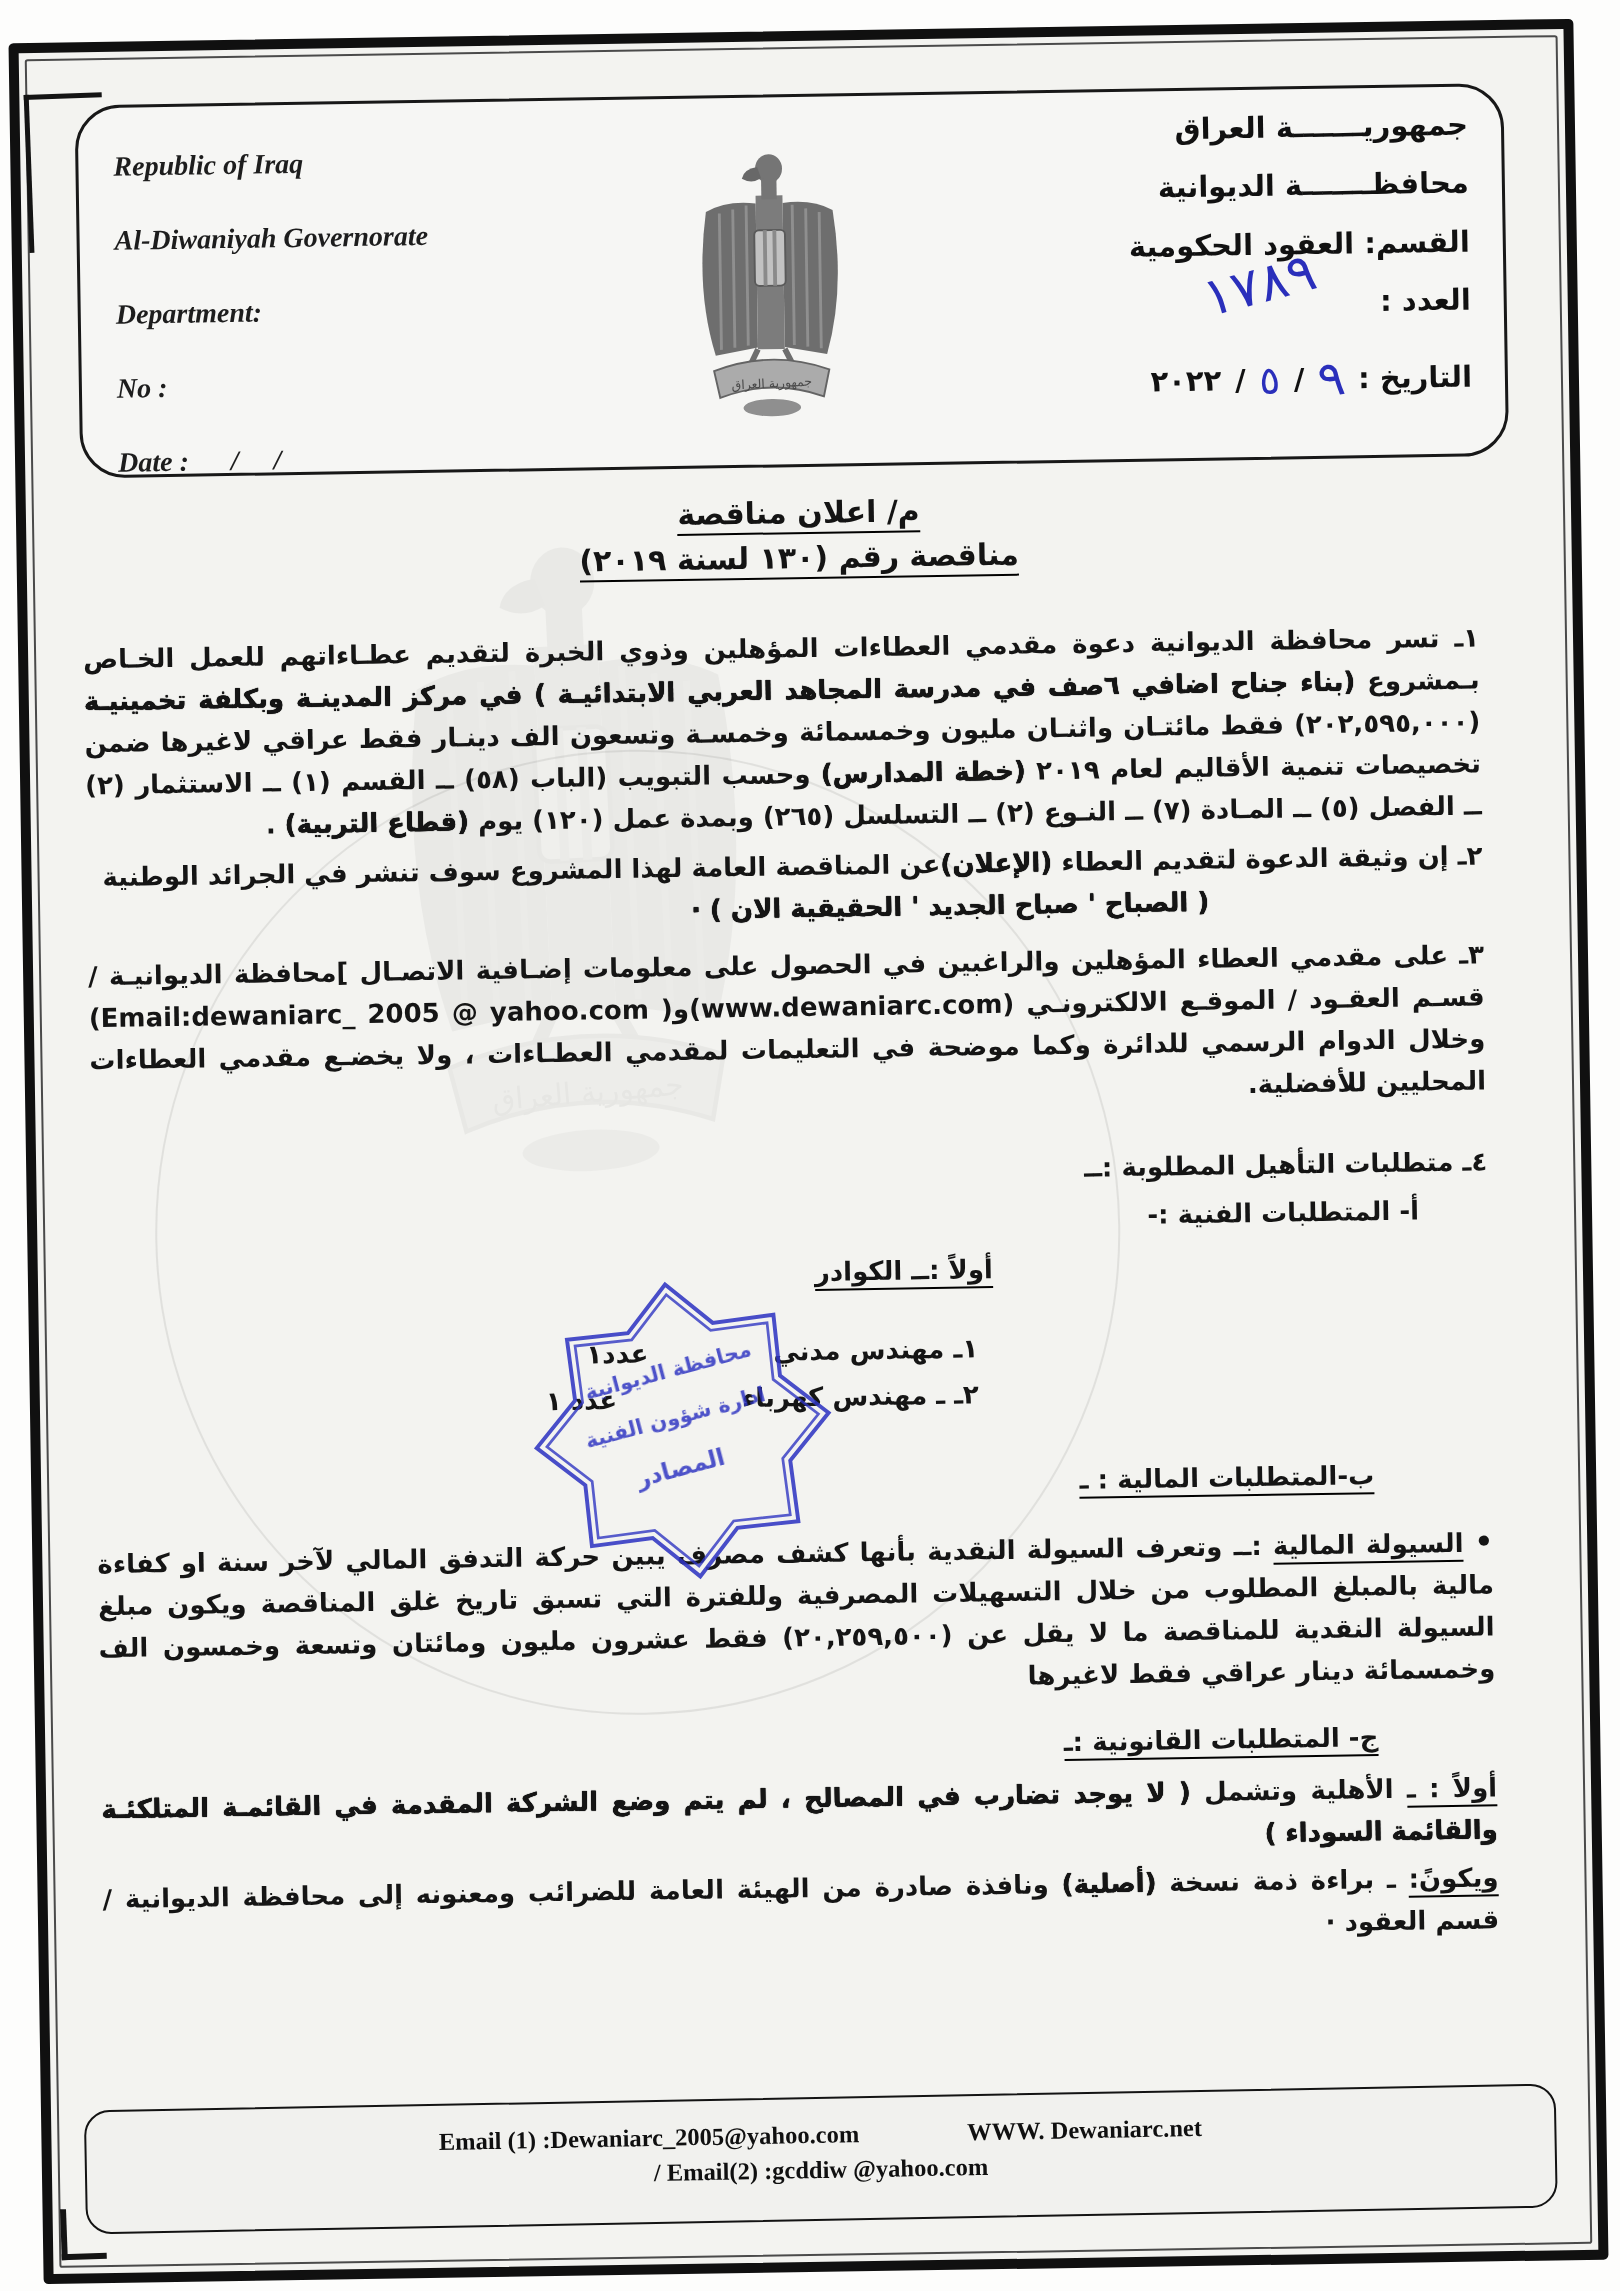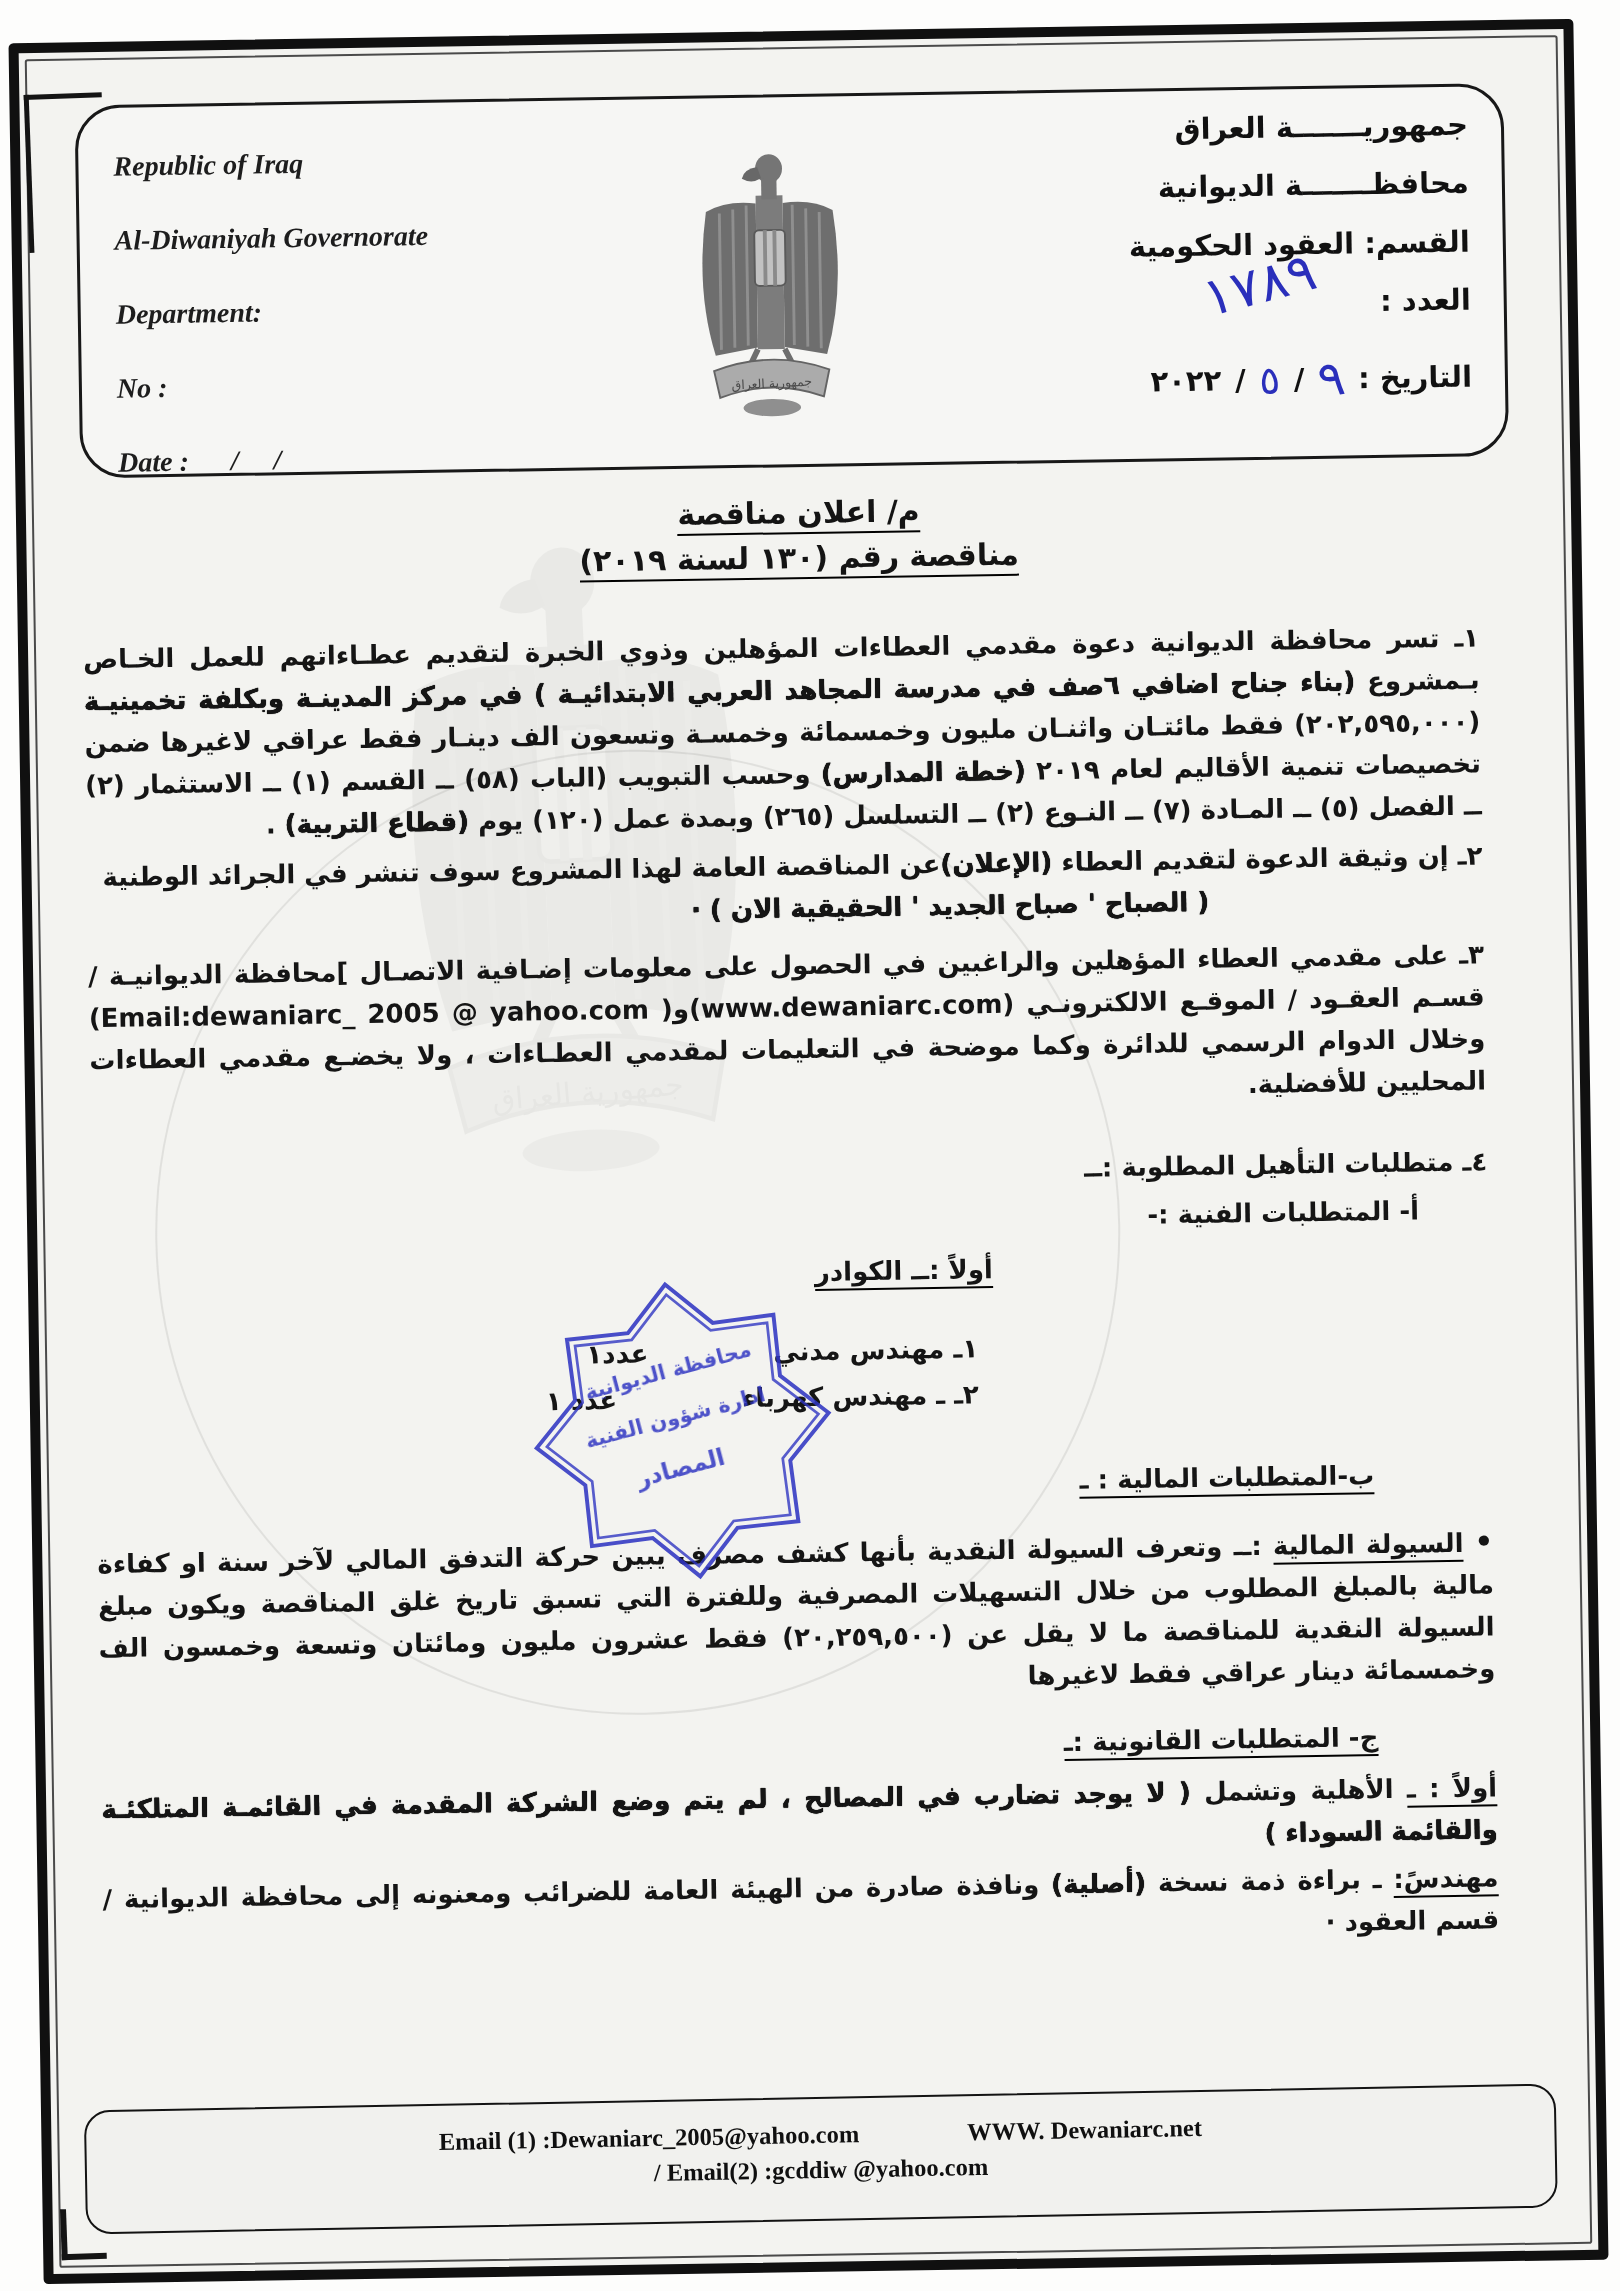--- a/index.html
+++ b/index.html
@@ -181,21 +181,21 @@
       </div>
 
       <p class="para mt26"><span class="bullet">•</span> <span class="u">السيولة المالية</span><span> :ــ وتعرف السيولة النقدية بأنها كشف مصرف يبين حركة التدفق المالي لآخر سنة او كفاءة مالية بالمبلغ المطلوب من خلال التسهيلات المصرفية وللفترة التي تسبق تاريخ غلق المناقصة ويكون مبلغ السيولة النقدية للمناقصة ما لا يقل عن (٢٠,٢٥٩,٥٠٠) فقط عشرون مليون  ومائتان وتسعة وخمسون الف وخمسمائة دينار عراقي فقط لاغيرها</span></p>
 
       <div class="sec-head mt26">
         <span class="u">ج- المتطلبات القانونية :ـ</span>
       </div>
 
       <p class="para mt10"><span class="u">أولاً : ـ</span><span> الأهلية وتشمل </span><span class="hvy">( لا يوجد تضارب في المصالح ، لم يتم وضع الشركة المقدمة في القائمـة المتلكئـة والقائمة السوداء )</span></p>
 
-      <p class="para mt6"><span class="u">مهندسً:</span><span> ـ براءة ذمة نسخة </span><span class="hvy">(أصلية)</span><span> ونافذة صادرة من الهيئة العامة للضرائب ومعنونه إلى محافظة الديوانية / قسم العقود ·</span></p>
+      <p class="para mt6"><span class="u">ويكونً:</span><span> ـ براءة ذمة نسخة </span><span class="hvy">(أصلية)</span><span> ونافذة صادرة من الهيئة العامة للضرائب ومعنونه إلى محافظة الديوانية / قسم العقود ·</span></p>
 
     </div>
 
     <svg class="stamp" viewBox="0 0 310 350">
       <polygon points="155,28 198.6,72.7 261.1,71.9 260.3,134.4 305,178 260.3,221.6 261.1,284.1 198.6,283.3 155,328 111.4,283.3 48.9,284.1 49.7,221.6 5,178 49.7,134.4 48.9,71.9 111.4,72.7" fill="none" stroke="#3036c2" stroke-width="4" opacity="0.88"></polygon>
       <polygon points="155,28 198.6,72.7 261.1,71.9 260.3,134.4 305,178 260.3,221.6 261.1,284.1 198.6,283.3 155,328 111.4,283.3 48.9,284.1 49.7,221.6 5,178 49.7,134.4 48.9,71.9 111.4,72.7" transform="translate(155 178) scale(0.93) translate(-155 -178)" fill="none" stroke="#3036c2" stroke-width="3" opacity="0.8"></polygon>
       <g class="stamp-text" fill="#3036c2" text-anchor="middle" font-weight="700" transform="rotate(-8 155 170)">
         <text x="155" y="122" font-size="21">محافظة الديوانية</text>
         <text x="150" y="170" font-size="21">ادارة شؤون الفنية</text>
         <text x="142" y="222" font-size="24">المصادر</text>

